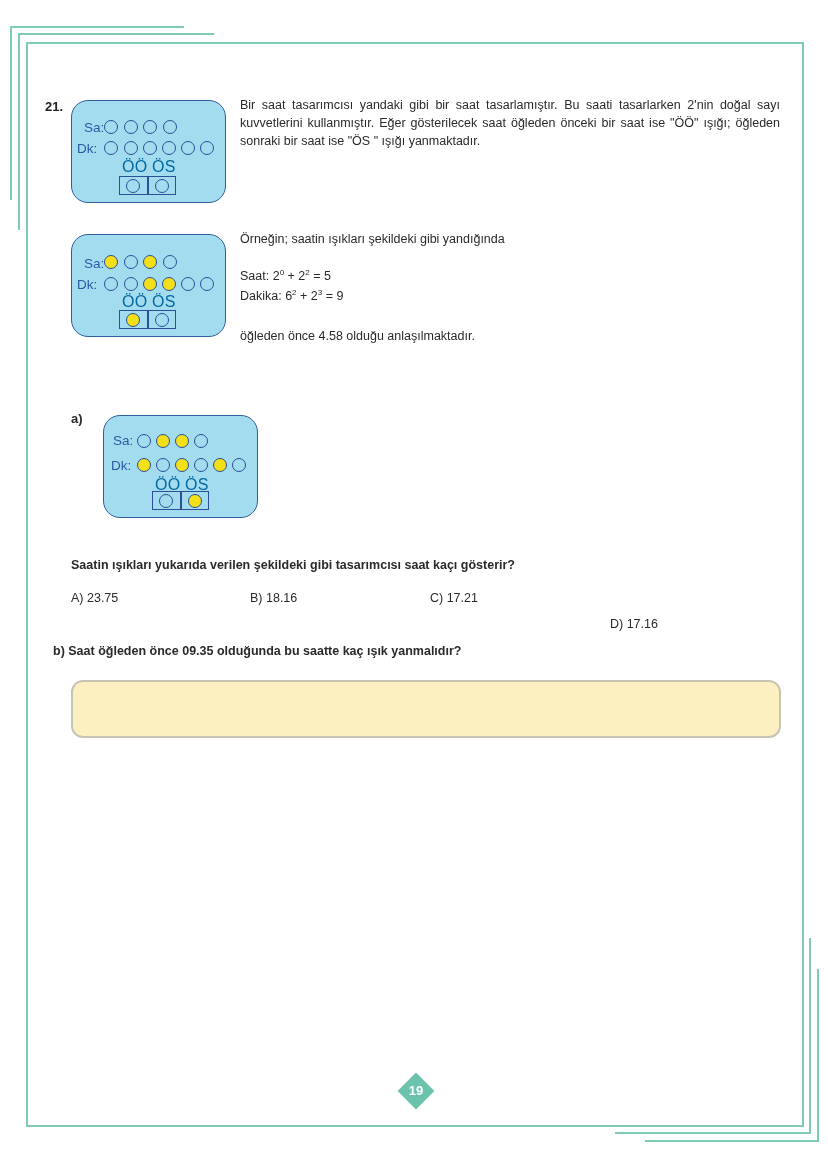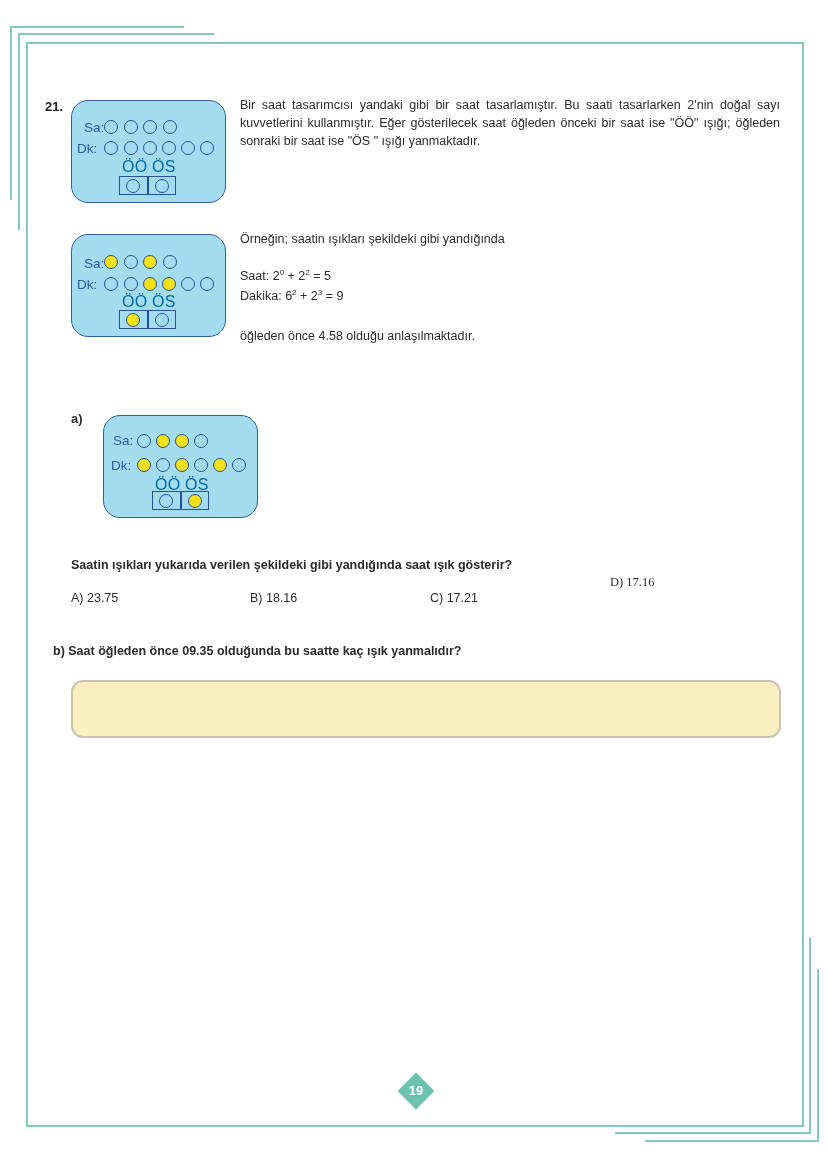--- a/index.html
+++ b/index.html
@@ -115,23 +115,23 @@
   <span class="dot" style="left:128px;top:42px;"></span>
   <span class="amlabel" style="left:51px;top:61px;">ÖÖ</span>
   <span class="amlabel" style="left:81px;top:61px;">ÖS</span>
   <div class="ambox" style="left:48px;top:75px;width:57px;">
     <span class="sep" style="left:27px;"></span>
     <span class="dot" style="left:6px;top:1.5px;"></span>
     <span class="dot on" style="left:35px;top:1.5px;"></span>
   </div>
 </div>
 
-<div class="txt bold" style="left:71px;top:558px;">Saatin ışıkları  yukarıda verilen şekildeki gibi yandığında saat ışık gösterir?</div>
+<div class="txt bold" style="left:71px;top:558px;">Saatin ışıkları  yukarıda verilen şekildeki gibi tasarımcısı saat kaçı gösterir?</div>
 <div class="txt" style="left:71px;top:591px;">A) 23.75</div>
 <div class="txt" style="left:250px;top:591px;">B) 18.16</div>
 <div class="txt" style="left:430px;top:591px;">C) 17.21</div>
-<div class="txt" style="left:610px;top:575px;font-family:Liberation Serif, serif;">D) 17.16</div>
+<div class="txt" style="left:610px;top:617px;">D) 17.16</div>
 
 <div class="txt bold" style="left:53px;top:644px;">b) Saat öğleden önce 09.35 olduğunda bu saatte kaç ışık yanmalıdır?</div>
 <div class="answer-box"></div>
 
 <div class="page-badge"></div>
 <div class="page-num">19</div>
 
 </body></html>

